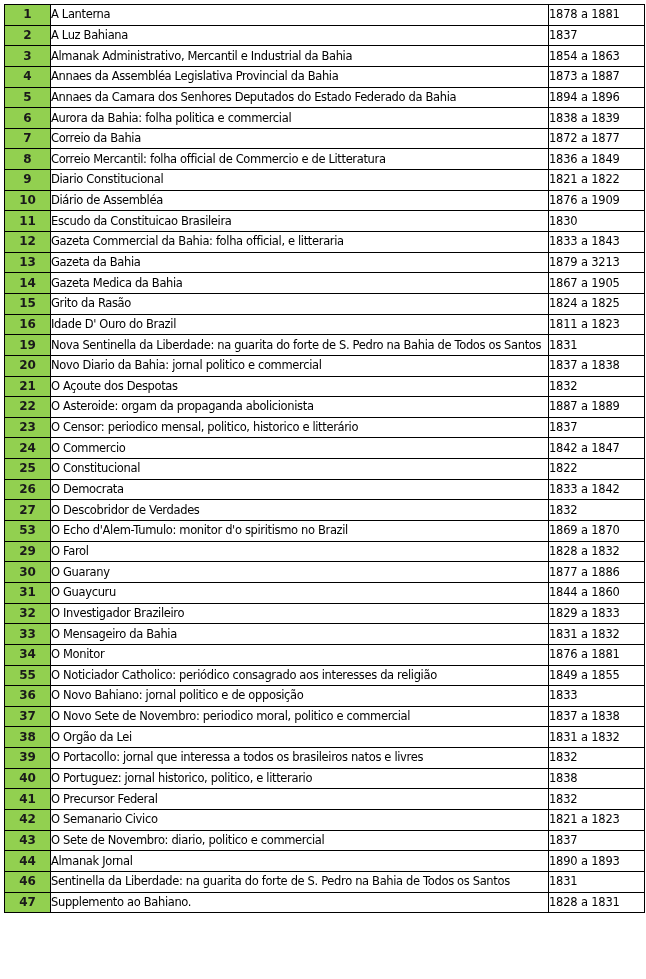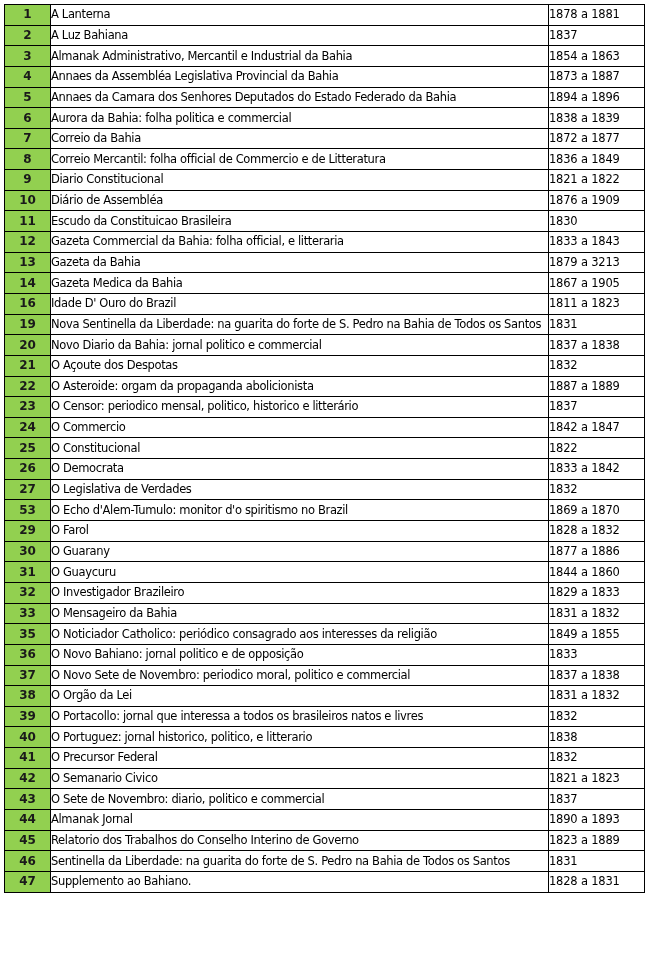--- a/index.html
+++ b/index.html
@@ -83,20 +83,25 @@
         <td class="num">13</td>
         <td class="name">Gazeta da Bahia</td>
         <td class="year">1879 a 3213</td>
       </tr>
       <tr>
         <td class="num">14</td>
         <td class="name">Gazeta Medica da Bahia</td>
         <td class="year">1867 a 1905</td>
       </tr>
       <tr>
+        <td class="num">15</td>
+        <td class="name">Grito da Rasão</td>
+        <td class="year">1824 a 1825</td>
+      </tr>
+      <tr>
         <td class="num">16</td>
         <td class="name">Idade D' Ouro do Brazil</td>
         <td class="year">1811 a 1823</td>
       </tr>
       <tr>
         <td class="num">19</td>
         <td class="name">Nova Sentinella da Liberdade: na guarita do forte de S. Pedro na Bahia de Todos os Santos</td>
         <td class="year">1831</td>
       </tr>
       <tr>
@@ -129,21 +134,21 @@
         <td class="name">O Constitucional</td>
         <td class="year">1822</td>
       </tr>
       <tr>
         <td class="num">26</td>
         <td class="name">O Democrata</td>
         <td class="year">1833 a 1842</td>
       </tr>
       <tr>
         <td class="num">27</td>
-        <td class="name">O Legislativa de Verdades</td>
+        <td class="name">O Descobridor de Verdades</td>
         <td class="year">1832</td>
       </tr>
       <tr>
         <td class="num">53</td>
         <td class="name">O Echo d'Alem-Tumulo: monitor d'o spiritismo no Brazil</td>
         <td class="year">1869 a 1870</td>
       </tr>
       <tr>
         <td class="num">29</td>
         <td class="name">O Farol</td>
@@ -163,21 +168,26 @@
         <td class="num">32</td>
         <td class="name">O Investigador Brazileiro</td>
         <td class="year">1829 a 1833</td>
       </tr>
       <tr>
         <td class="num">33</td>
         <td class="name">O Mensageiro da Bahia</td>
         <td class="year">1831 a 1832</td>
       </tr>
       <tr>
-        <td class="num">35</td>
+        <td class="num">34</td>
+        <td class="name">O Monitor</td>
+        <td class="year">1876 a 1881</td>
+      </tr>
+      <tr>
+        <td class="num">55</td>
         <td class="name">O Noticiador Catholico: periódico consagrado aos interesses da religião</td>
         <td class="year">1849 a 1855</td>
       </tr>
       <tr>
         <td class="num">36</td>
         <td class="name">O Novo Bahiano: jornal politico e de opposição</td>
         <td class="year">1833</td>
       </tr>
       <tr>
         <td class="num">37</td>
@@ -211,25 +221,20 @@
       </tr>
       <tr>
         <td class="num">43</td>
         <td class="name">O Sete de Novembro: diario, politico e commercial</td>
         <td class="year">1837</td>
       </tr>
       <tr>
         <td class="num">44</td>
         <td class="name">Almanak Jornal</td>
         <td class="year">1890 a 1893</td>
-      </tr>
-      <tr>
-        <td class="num">45</td>
-        <td class="name">Relatorio dos Trabalhos do Conselho Interino de Governo</td>
-        <td class="year">1823 a 1889</td>
       </tr>
       <tr>
         <td class="num">46</td>
         <td class="name">Sentinella da Liberdade: na guarita do forte de S. Pedro na Bahia de Todos os Santos</td>
         <td class="year">1831</td>
       </tr>
       <tr>
         <td class="num">47</td>
         <td class="name">Supplemento ao Bahiano.</td>
         <td class="year">1828 a 1831</td>

